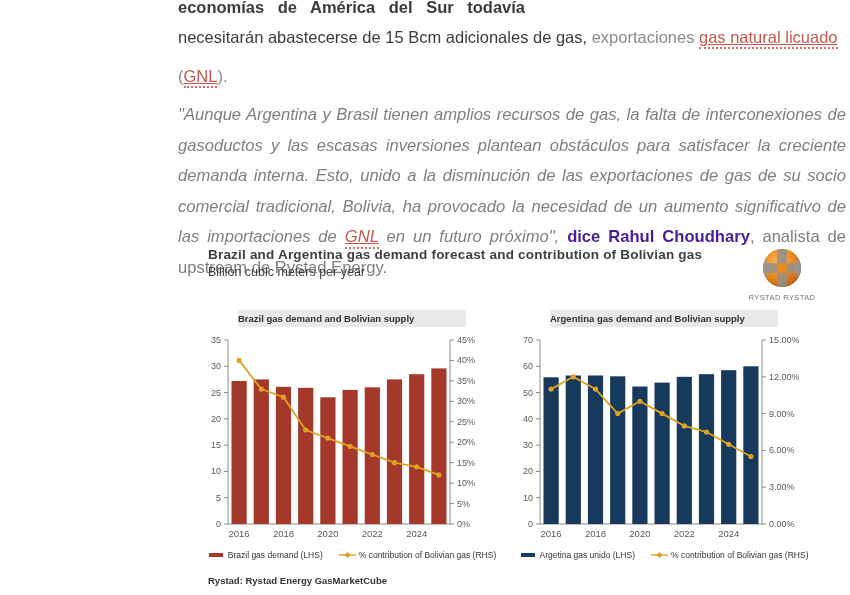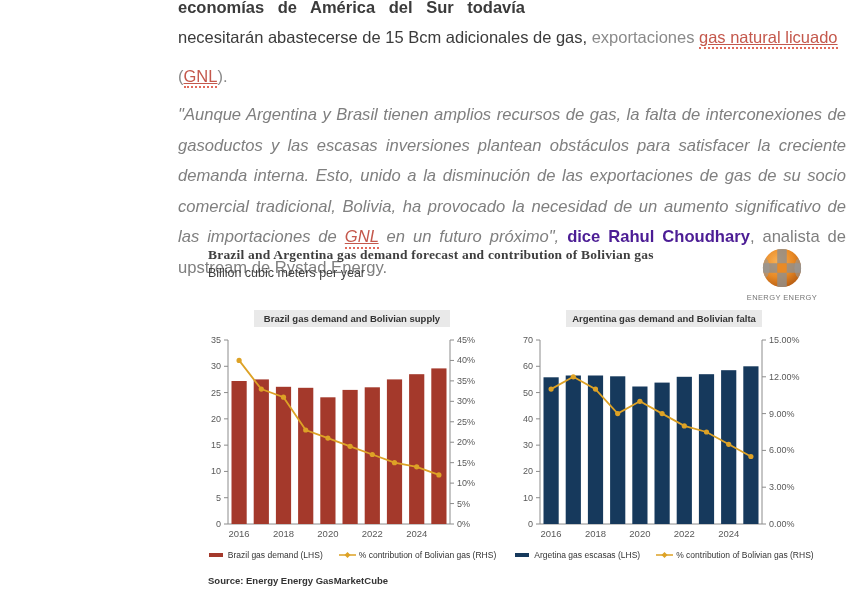--- a/index.html
+++ b/index.html
@@ -23,29 +23,29 @@
   }
   .quote{
     margin-top:13px;font-size:16.6px;line-height:30.5px;color:#7f7f7f;text-align:justify;
   }
   .q-italic{font-style:italic;}
   .speaker{font-weight:bold;color:#4c1d95;font-style:normal;}
 
   .figure{position:absolute;left:196px;top:247px;width:624px;}
   .fig-head{display:flex;justify-content:space-between;align-items:flex-start;}
   .fig-titles{margin-left:12px;}
-  .fig-title{font-weight:bold;font-size:13.5px;color:#3f3f3f;letter-spacing:.2px;font-family:Liberation Serif, serif;}
+  .fig-title{font-weight:bold;font-size:13.5px;color:#3f3f3f;letter-spacing:.2px;}
   .fig-subtitle{font-size:12.5px;color:#3f3f3f;margin-top:3px;}
   .logo{width:76px;text-align:center;margin-top:0;}
   .logo-text{font-size:7.5px;color:#757575;letter-spacing:.4px;margin-top:0;}
   .panels{display:flex;margin-top:8px;}
   .panel{width:312px;}
   .panel-header{
-    margin:0 auto;width:196px;background:#e9e9e9;color:#333333;
-    font-weight:bold;font-size:9.5px;text-align:center;padding:3px 0;
+    margin:0 auto;width:228px;background:#e9e9e9;color:#333333;
+    font-weight:bold;font-size:9.5px;padding:3px 0;
   }
   svg.chart{display:block;margin-top:5px;}
   svg text{font-family:"Liberation Sans",sans-serif;}
   .legend{
     display:flex;justify-content:center;gap:16px;
     font-size:8.5px;color:#333333;margin-top:6px;align-items:flex-start;
   }
   .legend-item{display:inline-flex;align-items:center;gap:3px;}
   .source{margin-left:12px;margin-top:15px;font-weight:bold;font-size:9.5px;color:#333333;}
 </style>
@@ -90,21 +90,21 @@
         </defs>
         <circle cx="22" cy="22" r="20" fill="url(#gl)"></circle>
         <g clip-path="url(#gc)">
           <rect x="17" y="0" width="10" height="44" fill="#8f8f8f" opacity="0.8"></rect>
           <rect x="0" y="17" width="44" height="10" fill="#8f8f8f" opacity="0.8"></rect>
           <rect x="17" y="17" width="10" height="10" fill="#E98A25"></rect>
           <ellipse cx="3" cy="22" rx="6" ry="11" fill="#9a9a9a" opacity="0.6"></ellipse>
           <ellipse cx="41" cy="22" rx="6" ry="11" fill="#9a9a9a" opacity="0.6"></ellipse>
         </g>
       </svg>
-      <div class="logo-text">ENERGY ENERGY</div>
+      <div class="logo-text">RYSTAD RYSTAD</div>
     </div>
   </div>
 
   <div class="panels">
     <div class="panel">
       <div class="panel-header">Brazil gas demand and Bolivian supply</div>
       <svg class="chart" width="312" height="212">
           <g>
             <line x1="32" y1="8" x2="32" y2="192" stroke="#8c8c8c" stroke-width="1"></line>
             <line x1="254" y1="8" x2="254" y2="192" stroke="#8c8c8c" stroke-width="1"></line>
@@ -183,21 +183,21 @@
           <span class="legend-item">
             <svg width="17" height="8">
               <line x1="0" y1="4" x2="17" y2="4" stroke="#DDA226" stroke-width="1.5"></line>
               <path d="M8.5 1 L11.5 4 L8.5 7 L5.5 4 Z" fill="#DDA226"></path>
             </svg>
             <span>% contribution of Bolivian gas (RHS)</span>
           </span>
         </div>
     </div>
     <div class="panel">
-      <div class="panel-header">Argentina gas demand and Bolivian falta</div>
+      <div class="panel-header">Argentina gas demand and Bolivian supply</div>
       <svg class="chart" width="312" height="212">
           <g>
             <line x1="32" y1="8" x2="32" y2="192" stroke="#8c8c8c" stroke-width="1"></line>
             <line x1="254" y1="8" x2="254" y2="192" stroke="#8c8c8c" stroke-width="1"></line>
             <line x1="32" y1="192" x2="254" y2="192" stroke="#8c8c8c" stroke-width="1"></line>
             <line x1="28" y1="192" x2="32" y2="192" stroke="#8c8c8c" stroke-width="1"></line>
             <text x="25" y="195" text-anchor="end" font-size="9" fill="#595959">0</text>
             <line x1="28" y1="165.71428571428572" x2="32" y2="165.71428571428572" stroke="#8c8c8c" stroke-width="1"></line>
             <text x="25" y="168.71428571428572" text-anchor="end" font-size="9" fill="#595959">10</text>
             <line x1="28" y1="139.42857142857144" x2="32" y2="139.42857142857144" stroke="#8c8c8c" stroke-width="1"></line>
@@ -250,27 +250,27 @@
             <text x="131.9" y="205" text-anchor="middle" font-size="9.5" fill="#595959">2020</text>
             <text x="176.3" y="205" text-anchor="middle" font-size="9.5" fill="#595959">2022</text>
             <text x="220.7" y="205" text-anchor="middle" font-size="9.5" fill="#595959">2024</text>
           </g>
         </svg>
       <div class="legend">
           <span class="legend-item">
             <svg width="17" height="8">
               <rect x="1" y="2" width="14" height="4" fill="#16395C"></rect>
             </svg>
-            <span>Argetina gas escasas (LHS)</span>
+            <span>Argetina gas unido (LHS)</span>
           </span>
           <span class="legend-item">
             <svg width="17" height="8">
               <line x1="0" y1="4" x2="17" y2="4" stroke="#DDA226" stroke-width="1.5"></line>
               <path d="M8.5 1 L11.5 4 L8.5 7 L5.5 4 Z" fill="#DDA226"></path>
             </svg>
             <span>% contribution of Bolivian gas (RHS)</span>
           </span>
         </div>
     </div>
   </div>
 
-  <div class="source">Source: Energy Energy GasMarketCube</div>
+  <div class="source">Rystad: Rystad Energy GasMarketCube</div>
 </div>
 
 </body></html>

